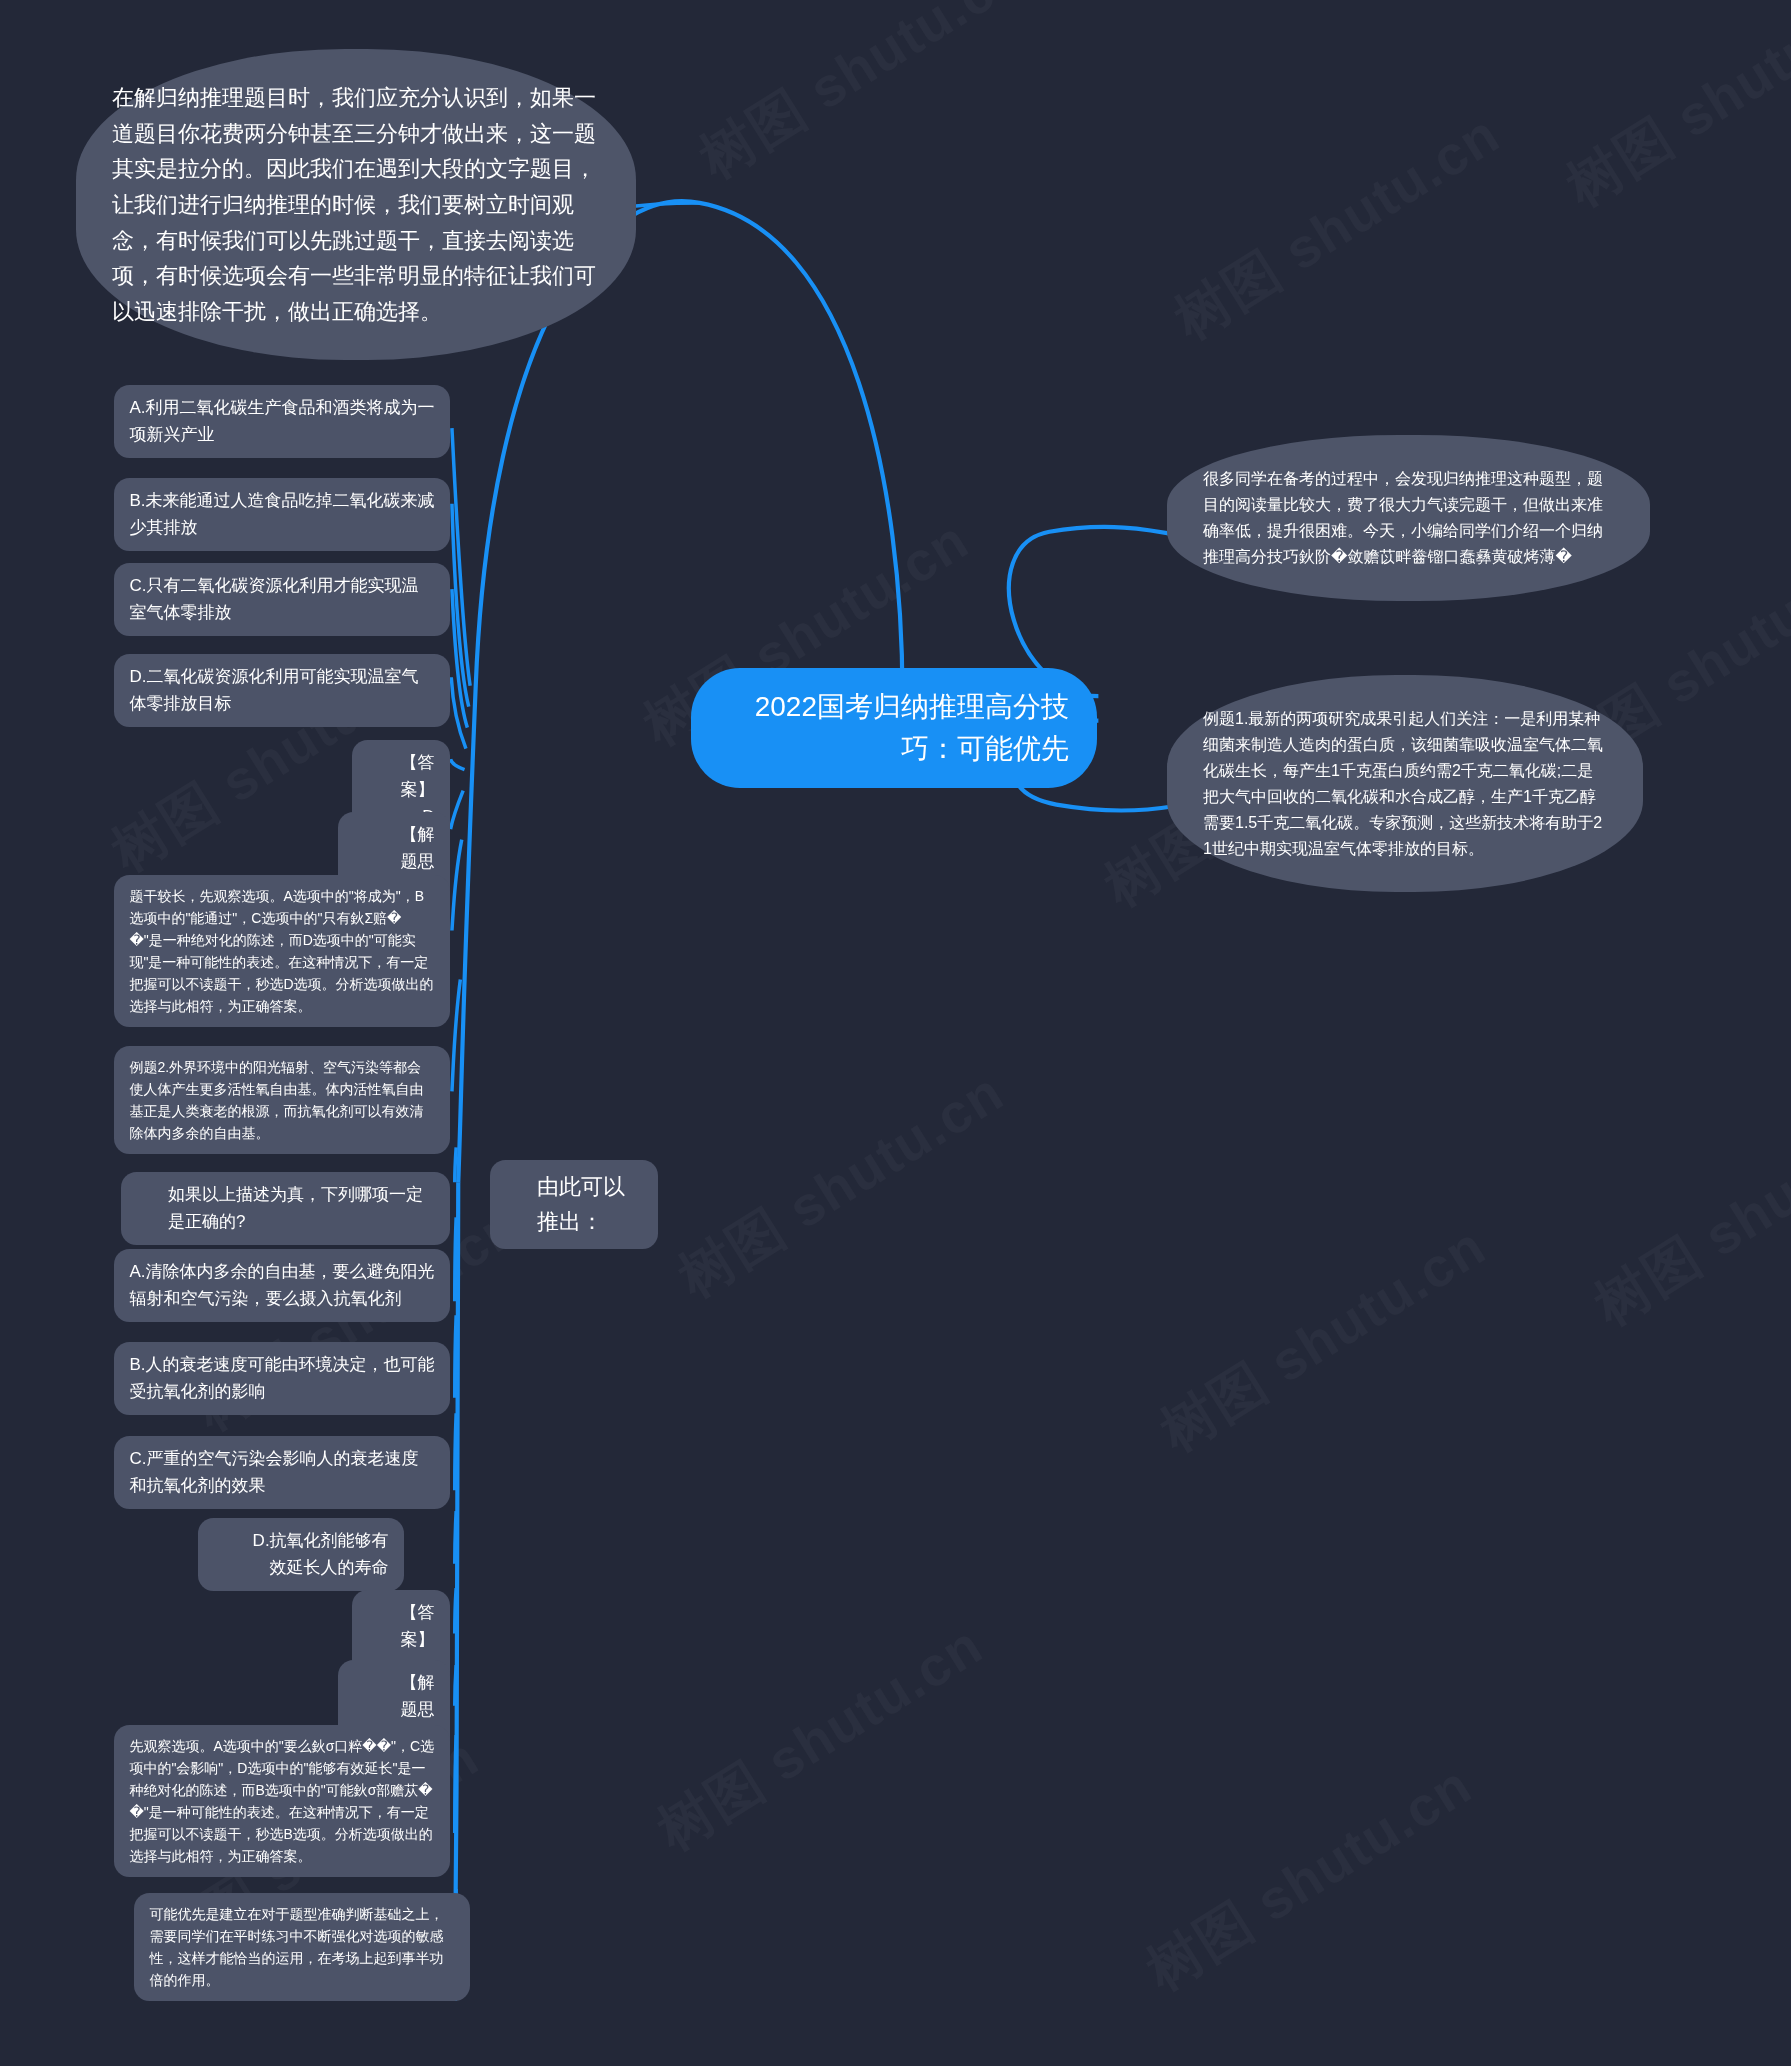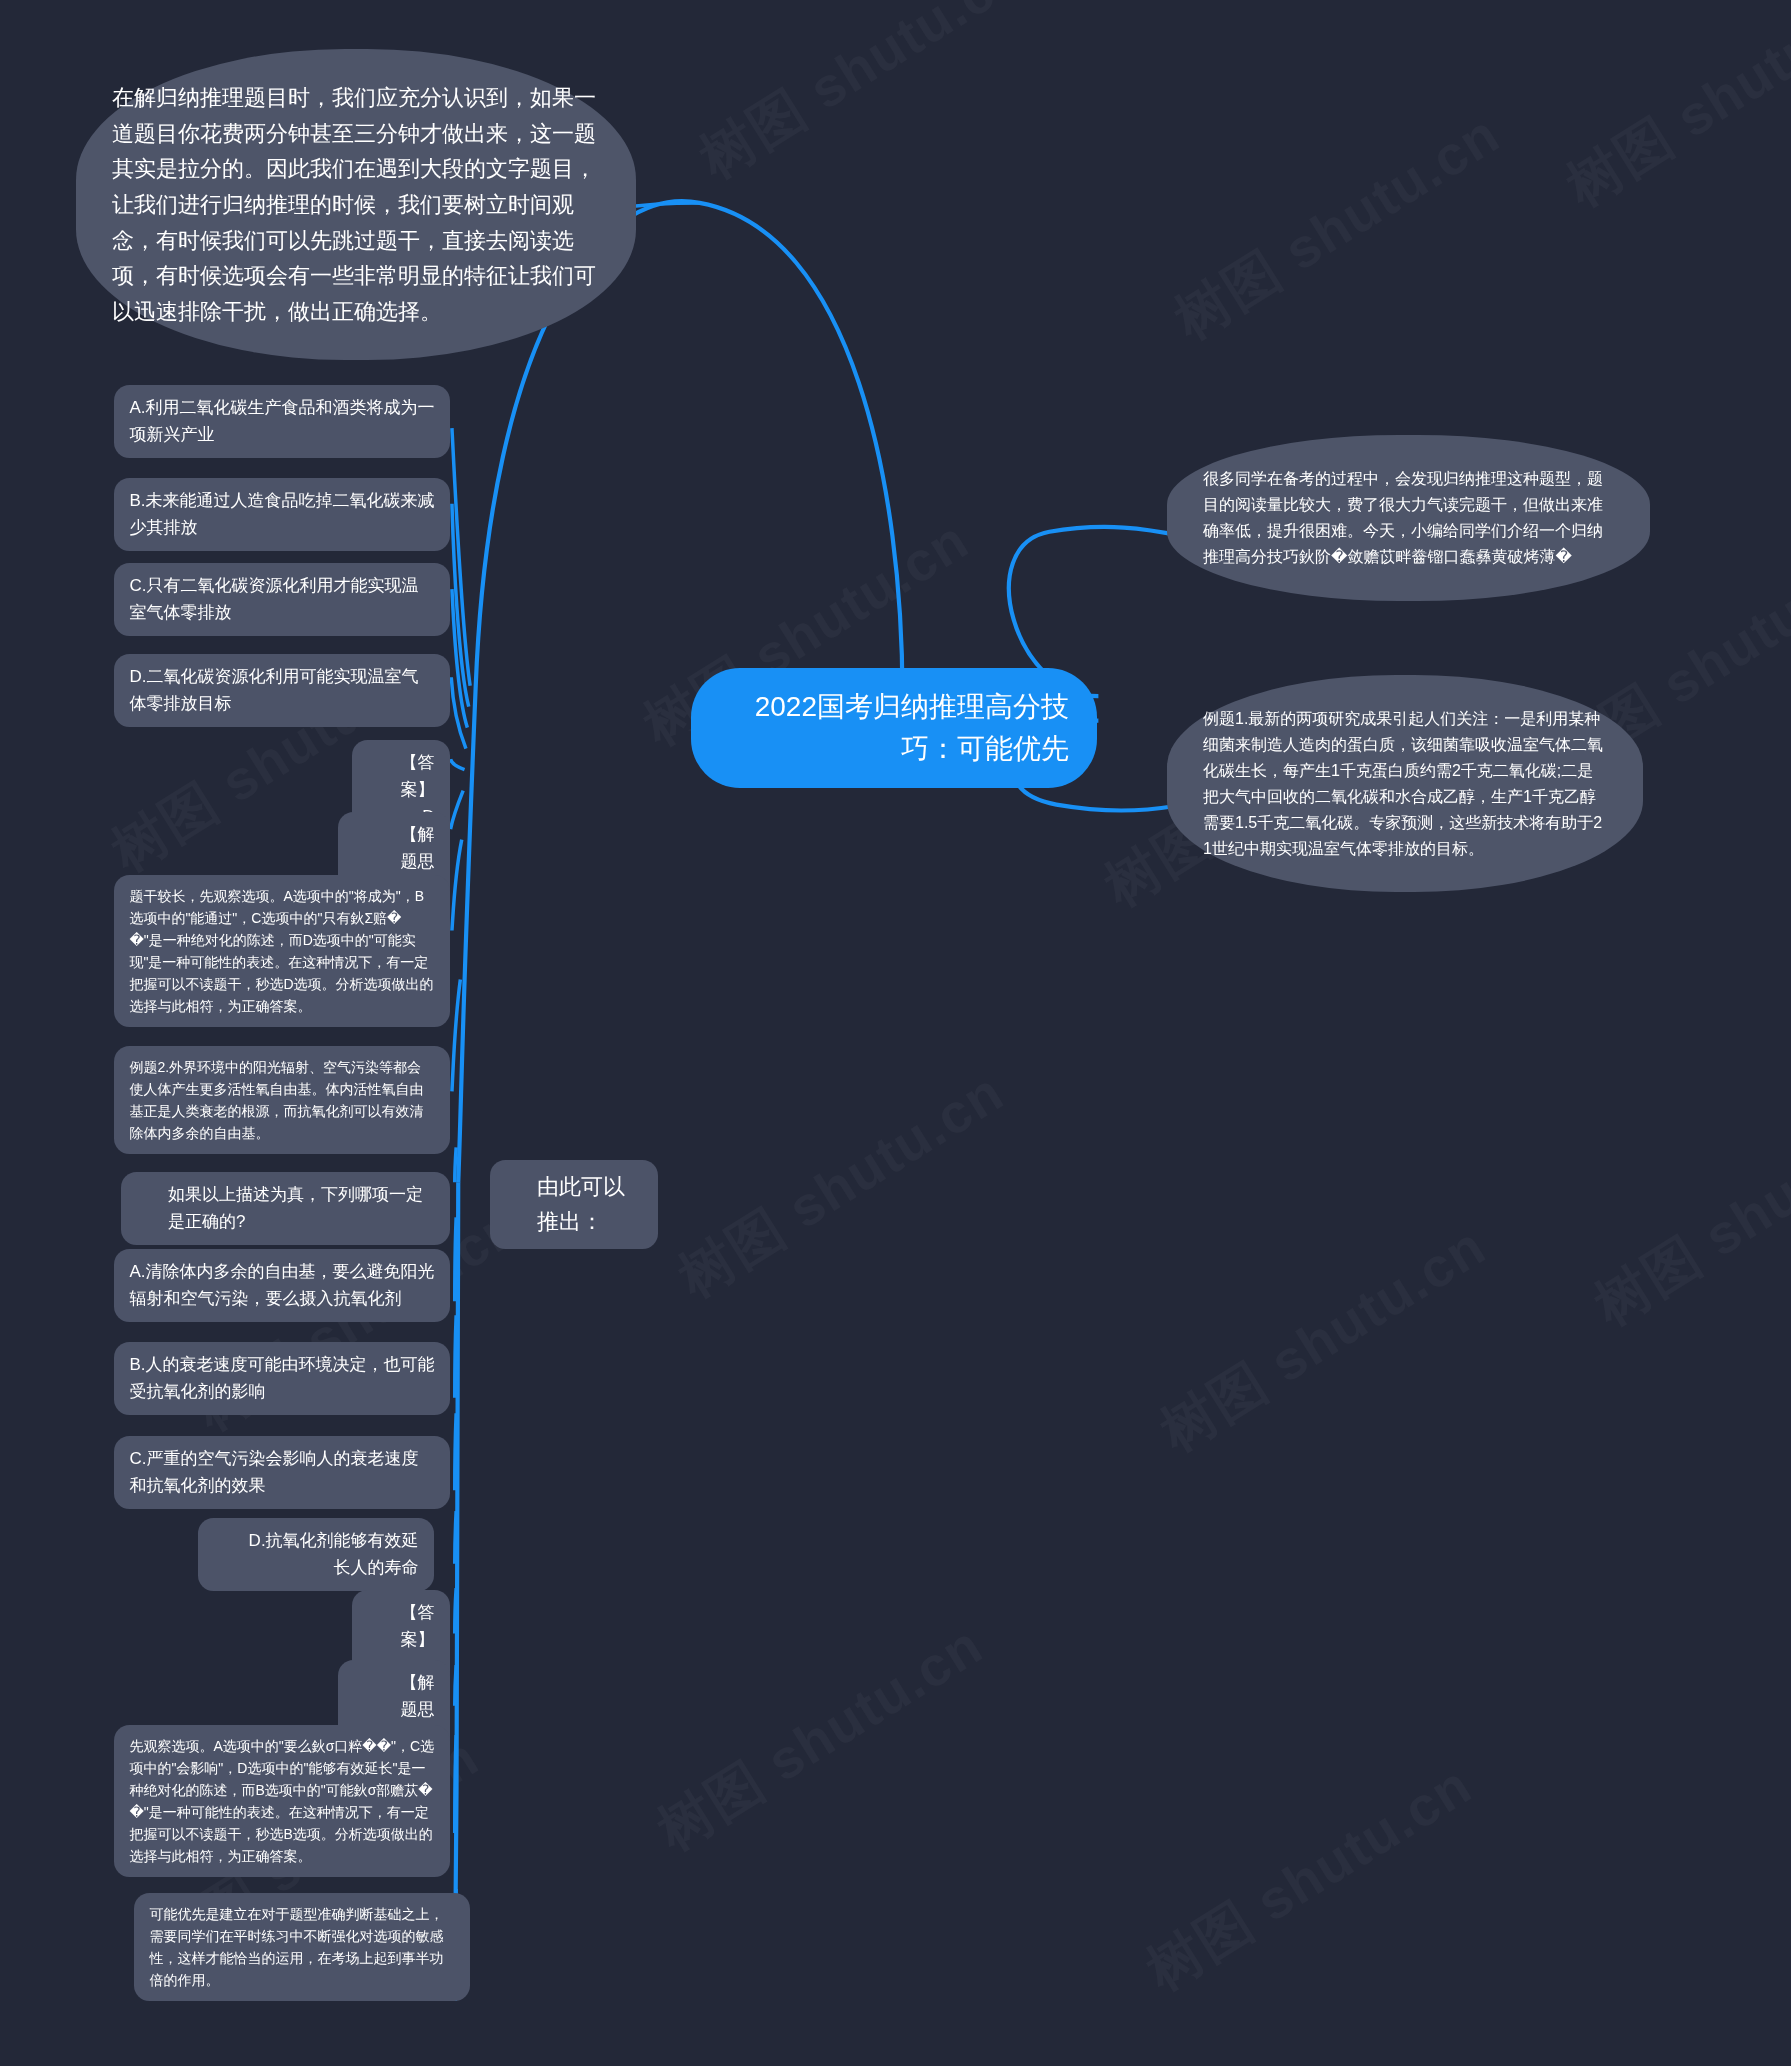--- a/index.html
+++ b/index.html
@@ -163,21 +163,21 @@
   <div class="node pill small" style="left:114px; top:1046px; width:336px;">例题2.外界环境中的阳光辐射、空气污染等都会使人体产生更多活性氧自由基。体内活性氧自由基正是人类衰老的根源，而抗氧化剂可以有效清除体内多余的自由基。</div>
 
   <div class="node pill med ctr" style="left:121px; top:1172px; width:329px;">如果以上描述为真，下列哪项一定是正确的?</div>
 
   <div class="node pill med" style="left:114px; top:1249px; width:336px;">A.清除体内多余的自由基，要么避免阳光辐射和空气污染，要么摄入抗氧化剂</div>
 
   <div class="node pill med" style="left:114px; top:1342px; width:336px;">B.人的衰老速度可能由环境决定，也可能受抗氧化剂的影响</div>
 
   <div class="node pill med" style="left:114px; top:1436px; width:336px;">C.严重的空气污染会影响人的衰老速度和抗氧化剂的效果</div>
 
-  <div class="node pill med right-ta" style="left:198px; top:1518px; width:236px;">D.抗氧化剂能够有效延长人的寿命</div>
+  <div class="node pill med right-ta" style="left:198px; top:1518px; width:206px;">D.抗氧化剂能够有效延长人的寿命</div>
 
   <div class="node pill med right-ta" style="left:352px; top:1590px; width:98px;">【答案】B</div>
 
   <div class="node pill med right-ta" style="left:338px; top:1660px; width:112px;">【解题思路】</div>
 
   <div class="node pill small" style="left:114px; top:1725px; width:336px;">先观察选项。A选项中的"要么鈥σ口粹��"，C选项中的"会影响"，D选项中的"能够有效延长"是一种绝对化的陈述，而B选项中的"可能鈥σ部赡苁��"是一种可能性的表述。在这种情况下，有一定把握可以不读题干，秒选B选项。分析选项做出的选择与此相符，为正确答案。</div>
 
   <div class="node pill small" style="left:114px; top:1893px; width:336px;margin-left:20px;">可能优先是建立在对于题型准确判断基础之上，需要同学们在平时练习中不断强化对选项的敏感性，这样才能恰当的运用，在考场上起到事半功倍的作用。</div>
 
 </div>

